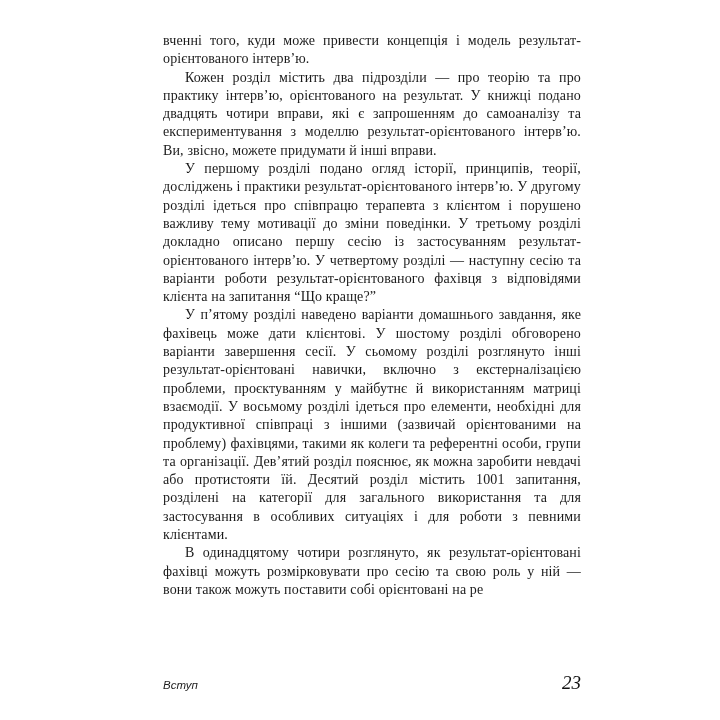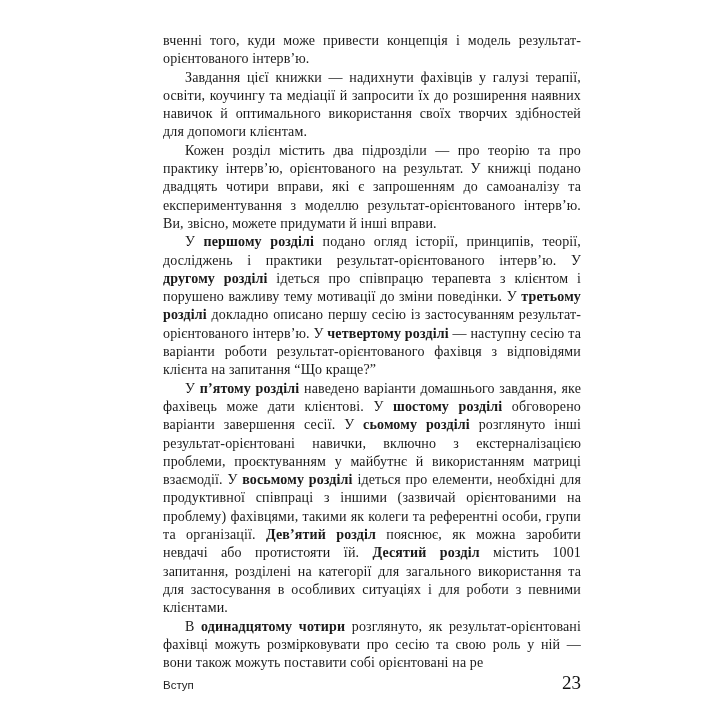--- a/index.html
+++ b/index.html
@@ -32,50 +32,50 @@
     -webkit-hyphens: manual;
     hyphens: manual;
   }
   .para.indent {
     text-indent: 22px;
   }
   .para + .para {
     margin-top: 0;
   }
   b {
-    font-weight: bold;
+    font-weight: normal;
   }
   .footer {
     position: absolute;
     left: 163px;
     top: 672px;
     width: 418px;
     display: flex;
     align-items: baseline;
     justify-content: space-between;
     font-size: 11.5px;
     font-family: "Liberation Sans", sans-serif;
+    font-style: italic;
   }
   .footer .label {
     color: #222222;
   }
   .footer .pageno {
     font-family: "Liberation Serif", serif;
     font-size: 19px;
     color: #111111;
   }
 </style>
 </head>
 <body>
 
 <div class="page">
 
   <div class="text-column">
       <p class="para"><span>вченні того, куди може привести концепція і модель резуль­тат-орієнтованого інтерв’ю.</span></p>
-      <p class="para indent"><span>Завдання цієї книжки — надихнути фахівців у галузі тера­пії, освіти, коучингу та медіації й запросити їх до розширення наявних навичок й оптимального використання своїх творчих здібностей для допомоги клієнтам.</span></p>
       <p class="para indent"><span>Кожен розділ містить два підрозділи — про теорію та про практику інтерв’ю, орієнтованого на результат. У книжці пода­но двадцять чотири вправи, які є запрошенням до самоаналізу та експериментування з моделлю результат-орієнтованого ін­терв’ю. Ви, звісно, можете придумати й інші вправи.</span></p>
       <p class="para indent"><span>У </span><b>першому розділі</b><span> подано огляд історії, принципів, тео­рії, досліджень і практики результат-орієнтованого інтерв’ю. У </span><b>другому розділі</b><span> ідеться про співпрацю терапевта з клієнтом і порушено важливу тему мотивації до зміни поведінки. У </span><b>тре­тьому розділі</b><span> докладно описано першу сесію із застосуванням результат-орієнтованого інтерв’ю. У </span><b>четвертому розділі</b><span> — на­ступну сесію та варіанти роботи результат-орієнтованого фа­хівця з відповідями клієнта на запитання “Що краще?”</span></p>
       <p class="para indent"><span>У </span><b>п’ятому розділі</b><span> наведено варіанти домашнього завдан­ня, яке фахівець може дати клієнтові. У </span><b>шостому розділі</b><span> об­говорено варіанти завершення сесії. У </span><b>сьомому розділі</b><span> розглянуто інші результат-орієнтовані навички, включно з екстерналізацією проблеми, проєктуванням у майбутнє й ви­користанням матриці взаємодії. У </span><b>восьмому розділі</b><span> ідеться про елементи, необхідні для продуктивної співпраці з інши­ми (зазвичай орієнтованими на проблему) фахівцями, такими як колеги та референтні особи, групи та організації. </span><b>Дев’ятий розділ</b><span> пояснює, як можна заробити невдачі або протистояти їй. </span><b>Десятий розділ</b><span> містить 1001 запитання, розділені на кате­горії для загального використання та для застосування в осо­бливих ситуаціях і для роботи з певними клієнтами.</span></p>
       <p class="para indent"><span>В </span><b>одинадцятому чотири</b><span> розглянуто, як результат-орієнто­вані фахівці можуть розмірковувати про сесію та свою роль у ній — вони також можуть поставити собі орієнтовані на ре­</span></p>
     </div>
 
   <div class="footer">
     <span class="label">Вступ</span>
     <span class="pageno">23</span>
   </div>

